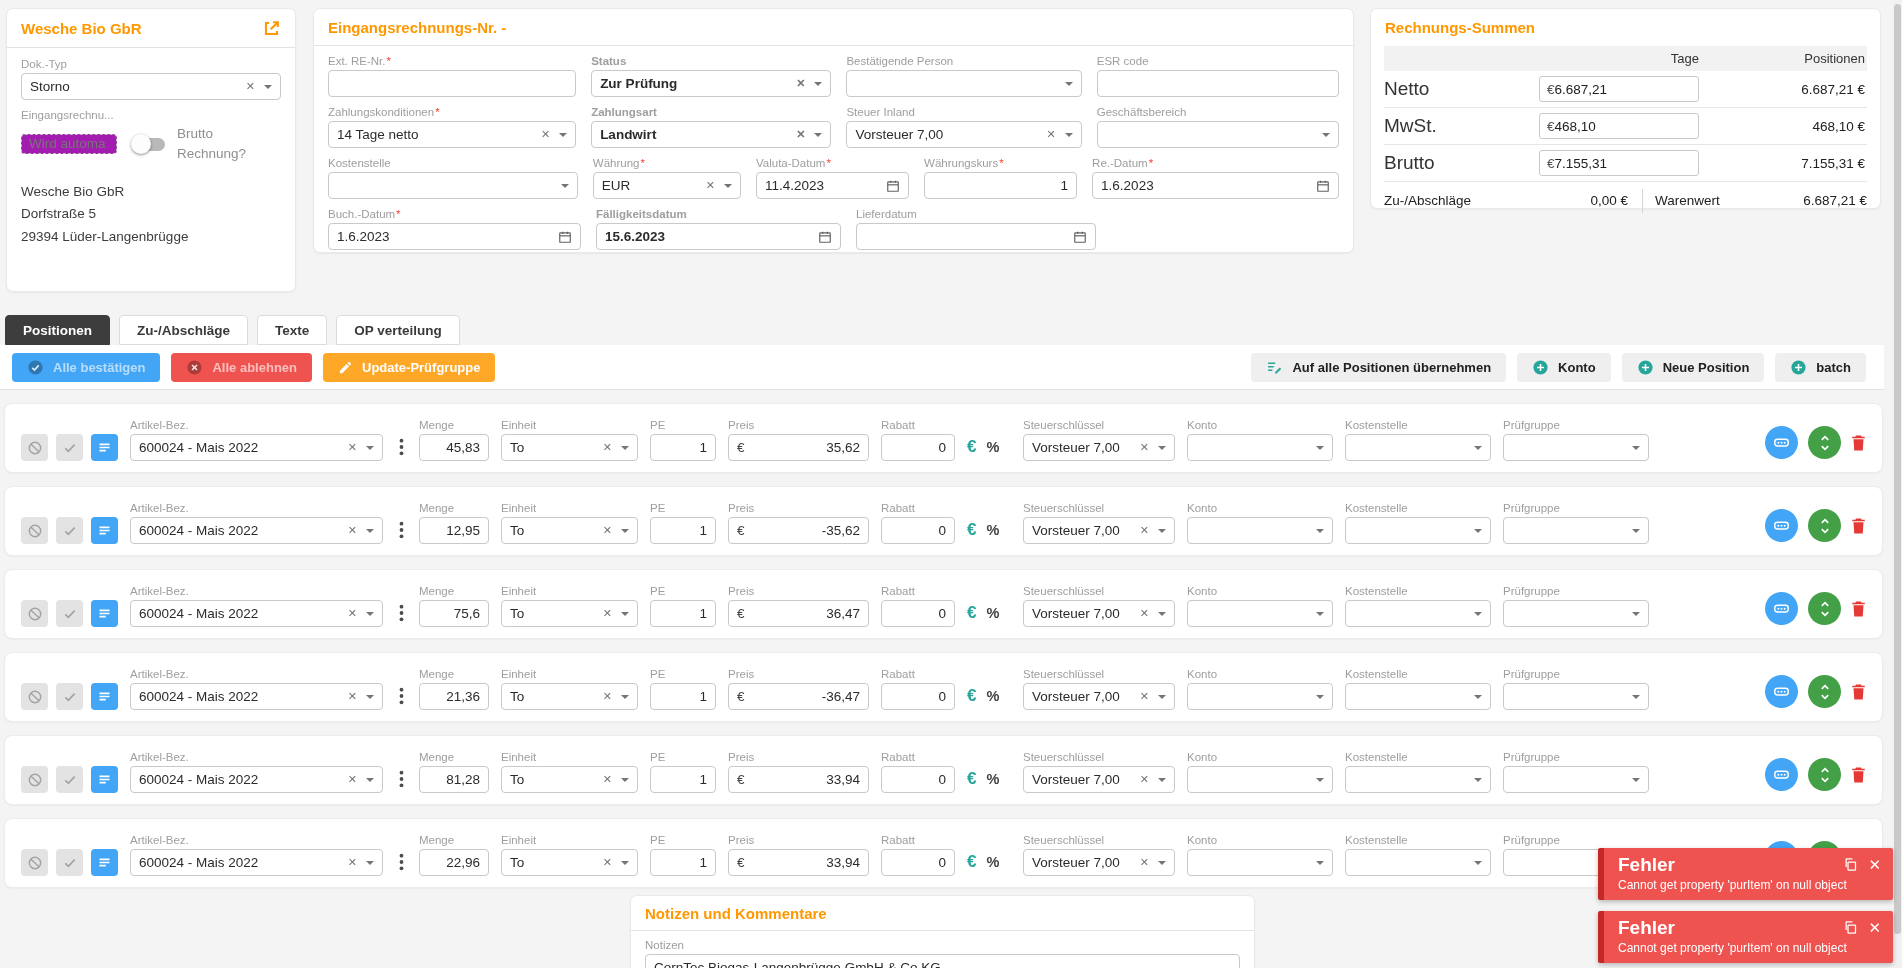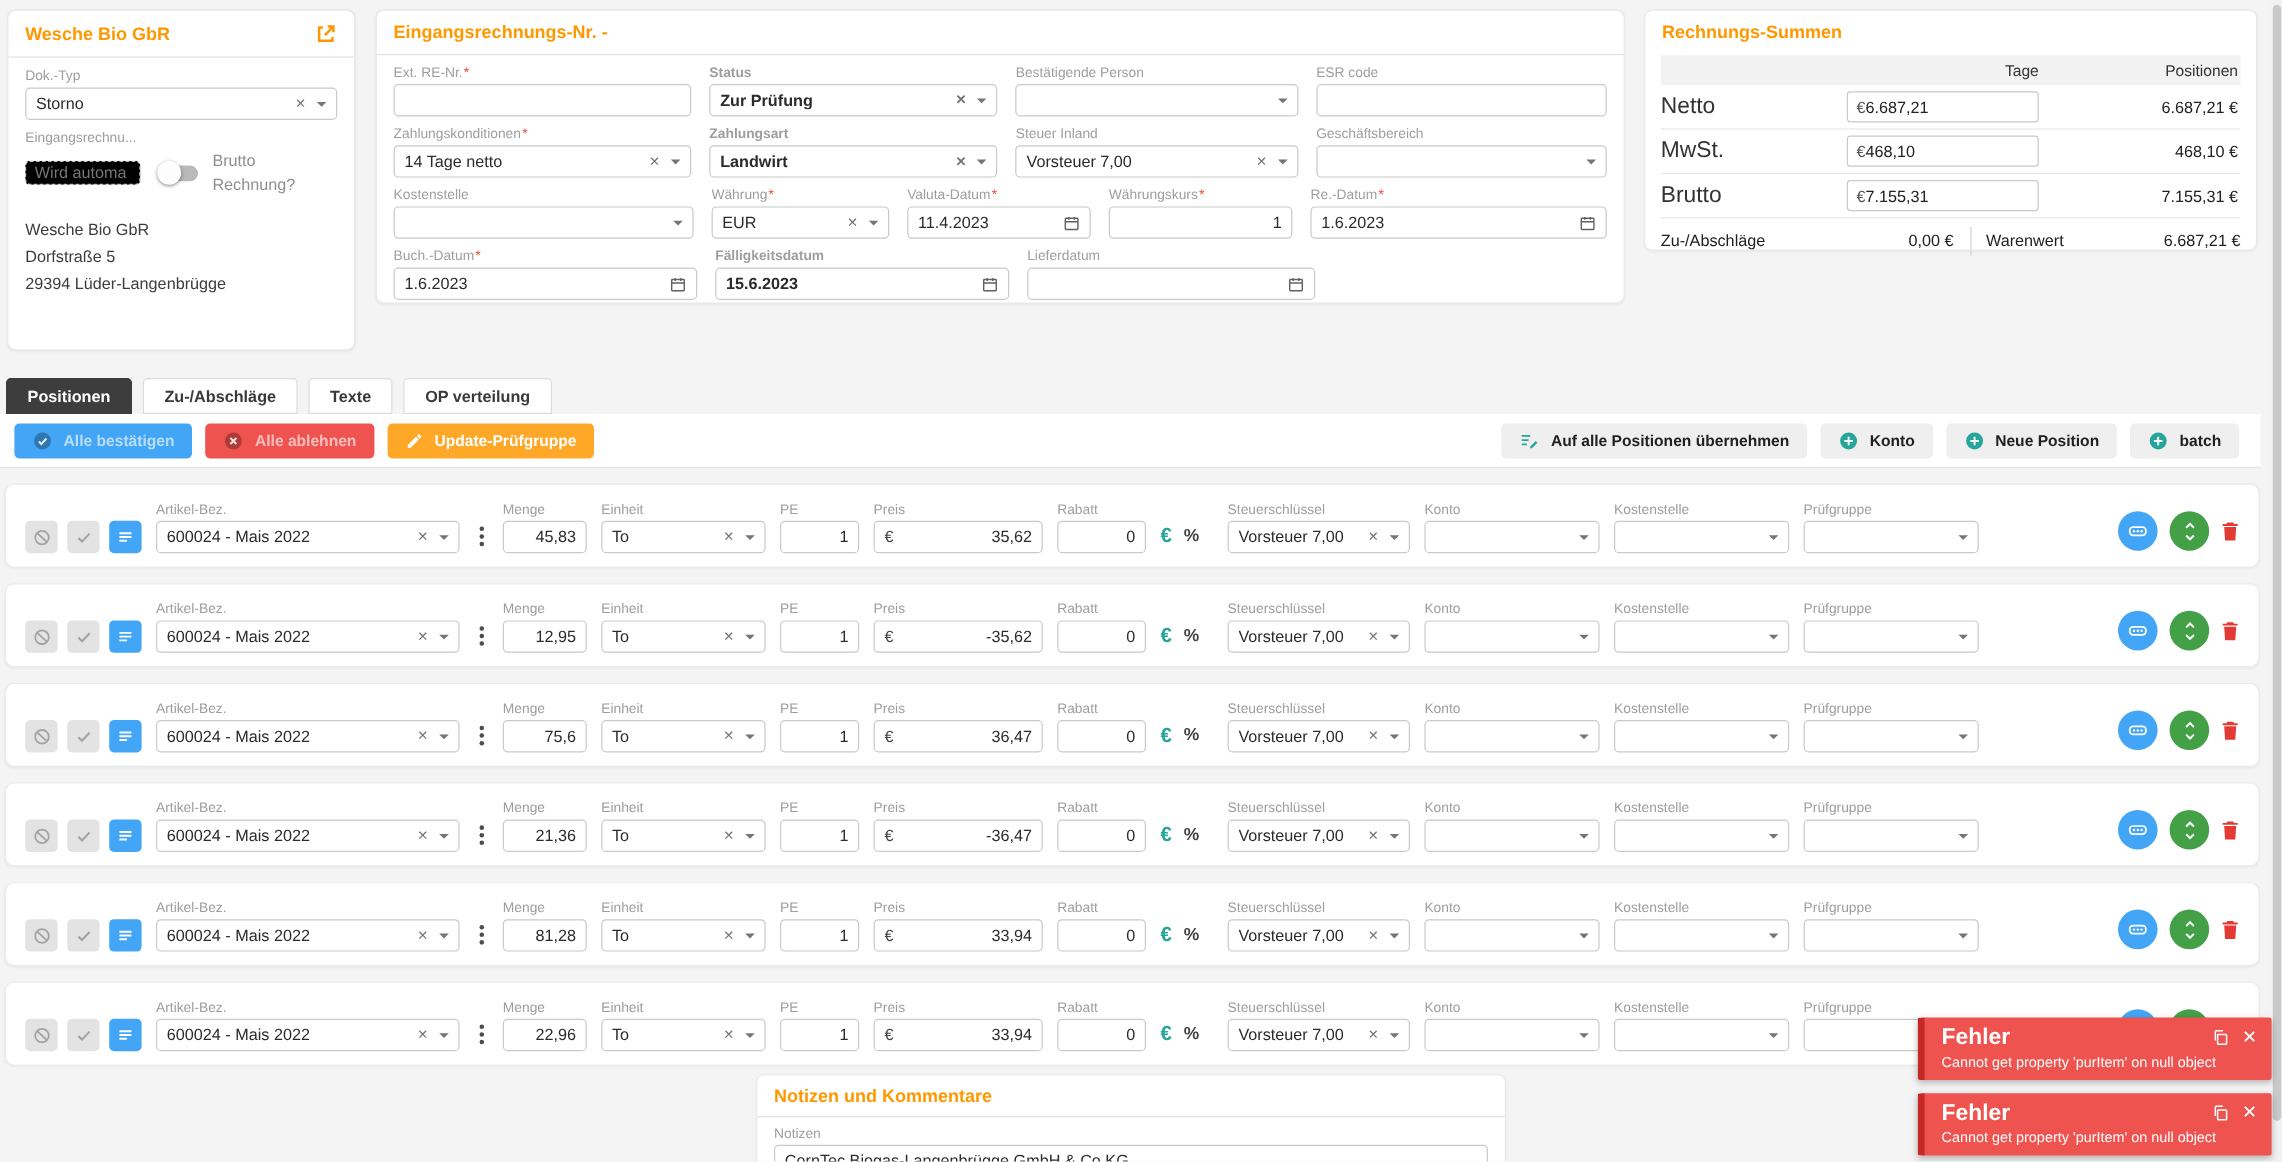--- a/index.html
+++ b/index.html
@@ -46,21 +46,21 @@
   }
   .cal-icon { margin-left:auto; display:flex; }
   .fld { display:flex; flex-direction:column; }
 
   
   .supplier-card { left:6px; top:8px; width:290px; height:284px; }
   .supplier-body { padding:10px 14px 14px 14px; }
   .toggle-row { display:flex; align-items:center; margin-top:2px; }
   .dashed-inp {
     width:96px; height:20px; border:1px dashed #bdbdbd; border-radius:4px;
-    padding:0 7px; font-size:13.5px; color:#b5b5b5; background:#000000;
+    padding:0 7px; font-size:13.5px; color:#b5b5b5; background:#a21caf;
     font-family:"Liberation Sans",sans-serif; outline:none;
   }
   .switch { position:relative; width:36px; height:20px; margin:0 10px 0 14px; flex:none; }
   .switch .track { position:absolute; left:2px; top:4px; width:32px; height:13px; border-radius:7px; background:#b9b9b9; }
   .switch .knob { position:absolute; left:0; top:0; width:20px; height:20px; border-radius:50%; background:#fdfdfd; box-shadow:0 1px 3px rgba(0,0,0,.45); }
   .toggle-label { color:#8f8f8f; font-size:13.5px; line-height:1.45; }
   .addr { margin-top:18px; font-size:13.5px; color:#3c3c3c; line-height:1.65; }
   .btn-primary {
     margin-top:15px; width:100%; height:30px;
     background:#2196f3; color:#fff; font-weight:bold; font-size:13.5px;

